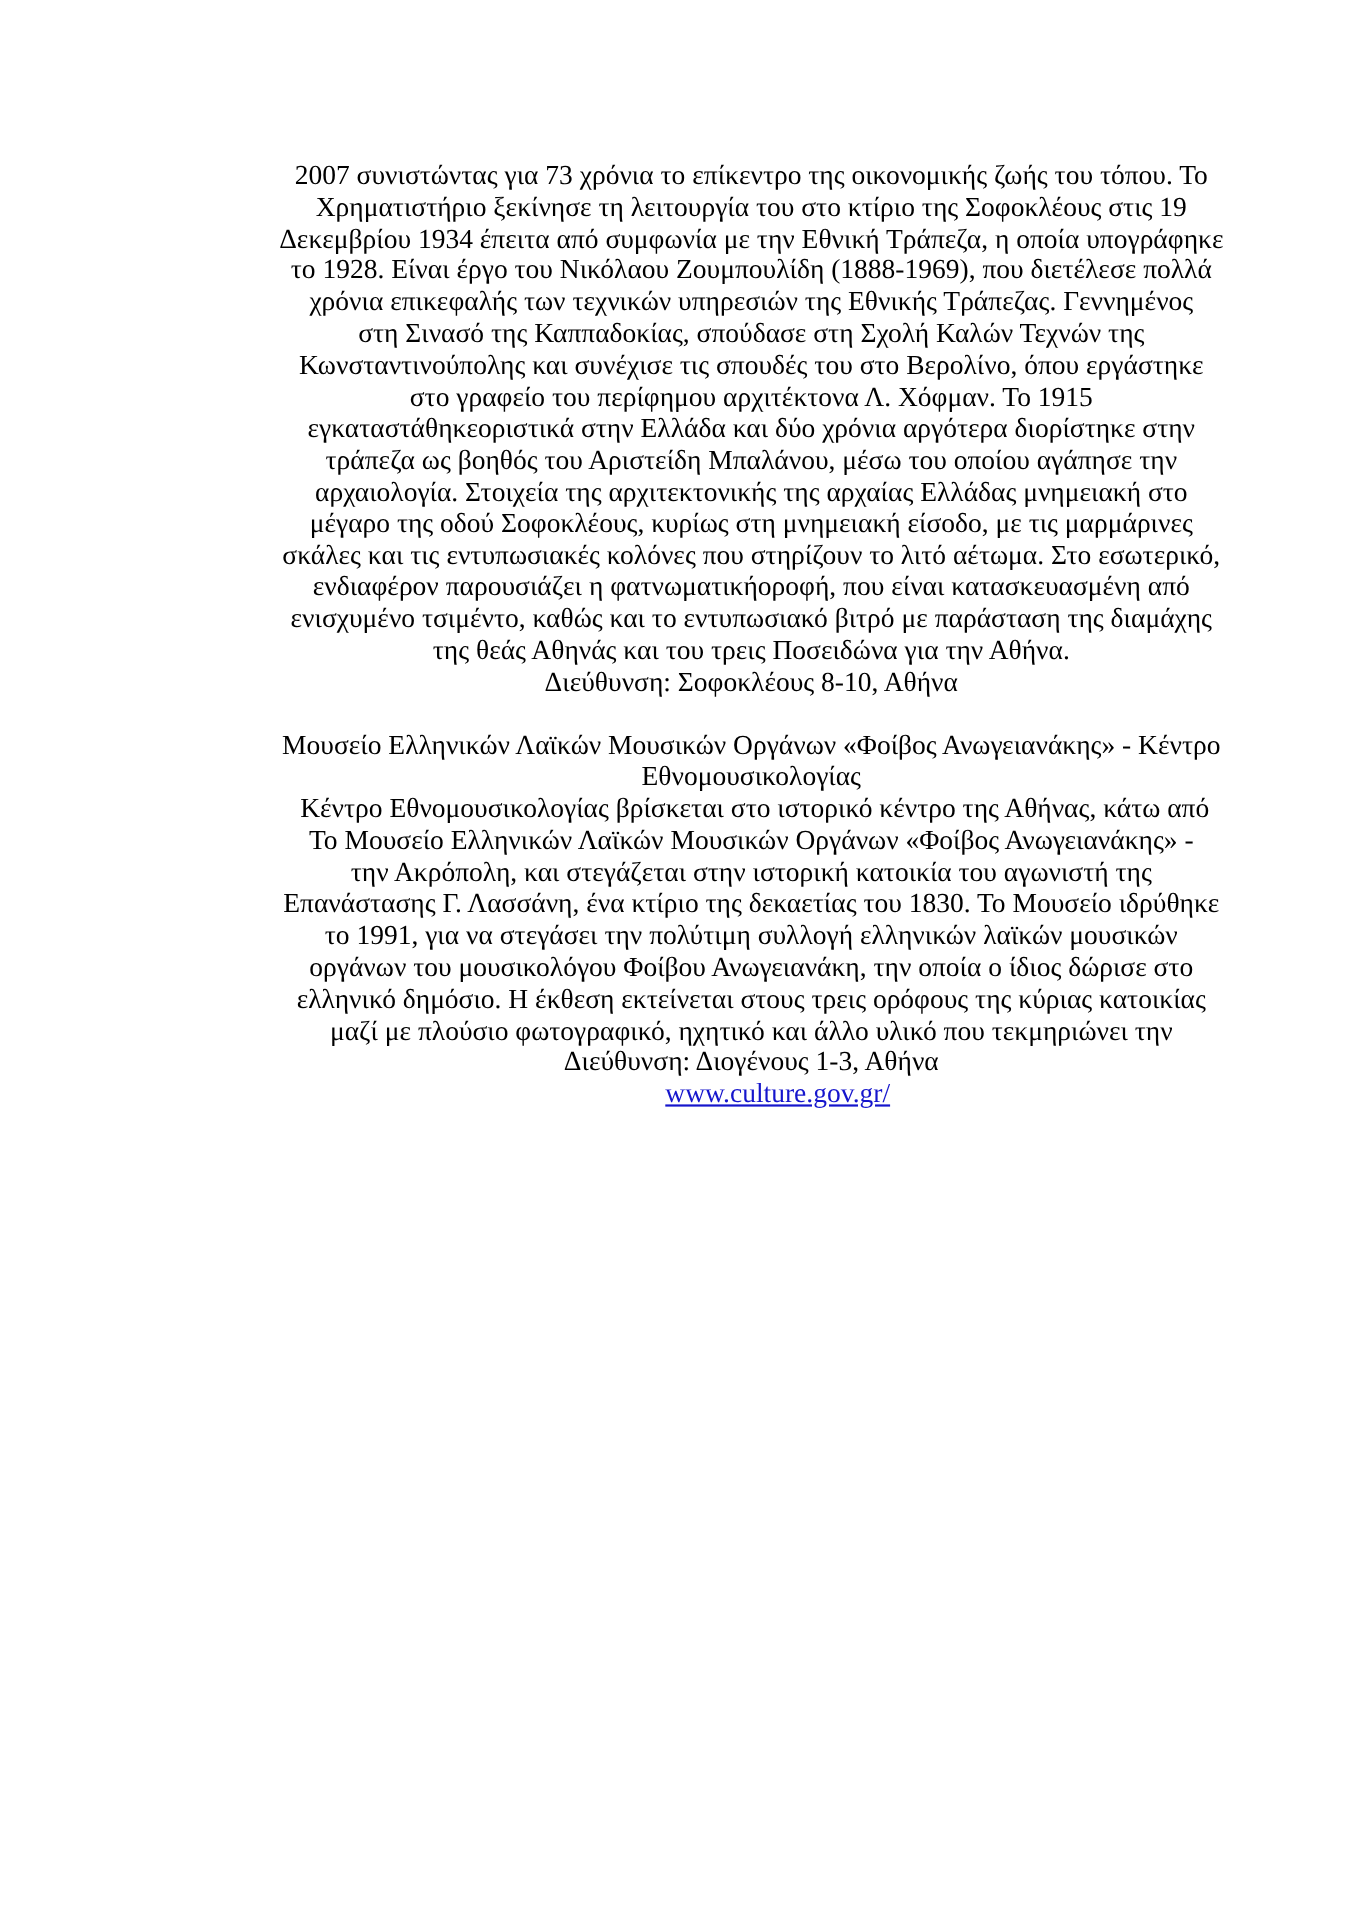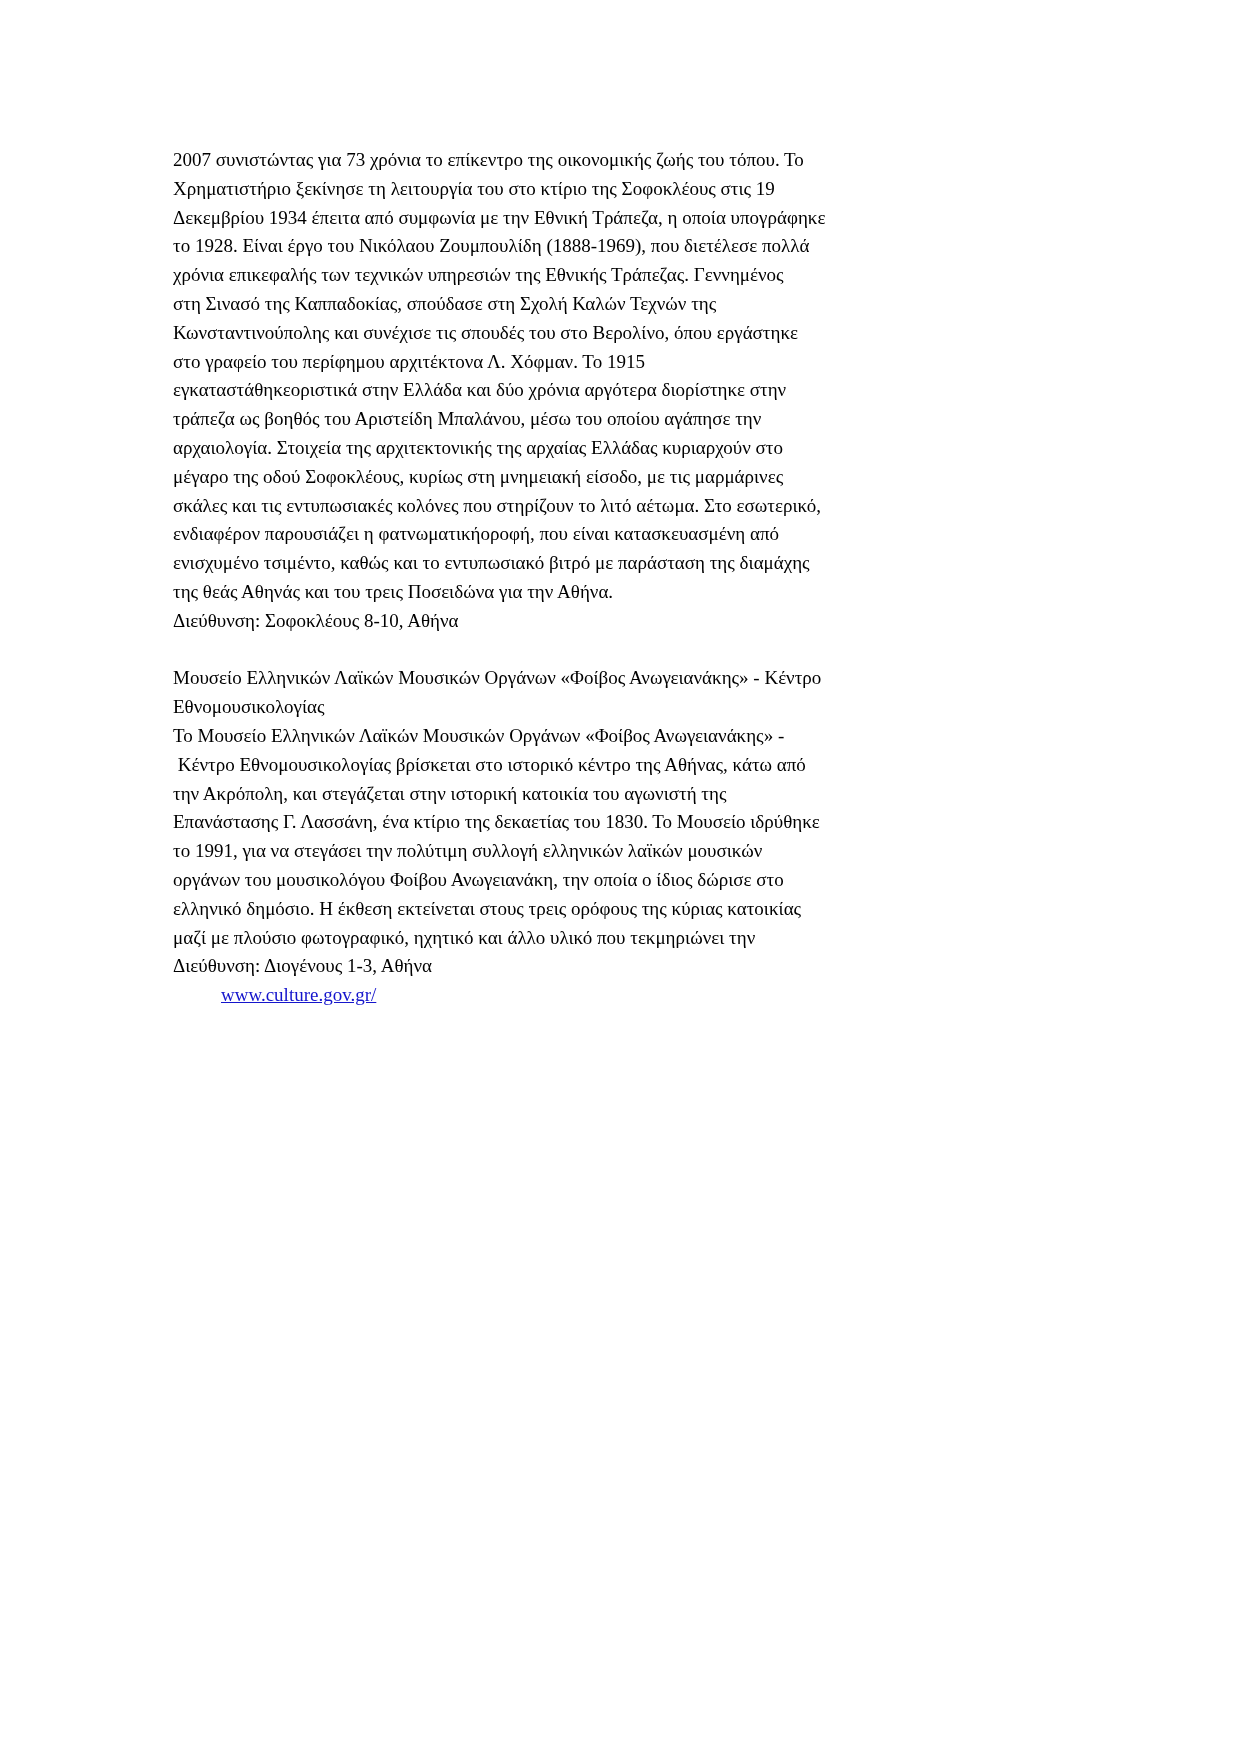--- a/index.html
+++ b/index.html
@@ -13,24 +13,24 @@
     height: 1755px;
     background: #ffffff;
     overflow: hidden;
     font-family: "Liberation Serif", "DejaVu Serif", serif;
   }
   .text-block {
     position: absolute;
     left: 173px;
     top: 146px;
     width: 1020px;
-    font-size: 19px;
+    font-size: 25px;
     line-height: 28.8px;
     color: #000000;
-    text-align: left;
+    text-align: center;
   }
   .line {
     white-space: pre-wrap;
     min-height: 28.8px;
   }
   a.doc-link {
     text-decoration: underline;
     cursor: pointer;
     margin-left: 48px;
   }
@@ -44,32 +44,32 @@
         <div class="line">2007 συνιστώντας για 73 χρόνια το επίκεντρο της οικονομικής ζωής του τόπου. Το</div>
         <div class="line">Χρηματιστήριο ξεκίνησε τη λειτουργία του στο κτίριο της Σοφοκλέους στις 19</div>
         <div class="line">Δεκεμβρίου 1934 έπειτα από συμφωνία με την Εθνική Τράπεζα, η οποία υπογράφηκε</div>
         <div class="line">το 1928. Είναι έργο του Νικόλαου Ζουμπουλίδη (1888-1969), που διετέλεσε πολλά</div>
         <div class="line">χρόνια επικεφαλής των τεχνικών υπηρεσιών της Εθνικής Τράπεζας. Γεννημένος</div>
         <div class="line">στη Σινασό της Καππαδοκίας, σπούδασε στη Σχολή Καλών Τεχνών της</div>
         <div class="line">Κωνσταντινούπολης και συνέχισε τις σπουδές του στο Βερολίνο, όπου εργάστηκε</div>
         <div class="line">στο γραφείο του περίφημου αρχιτέκτονα Λ. Χόφμαν. Το 1915</div>
         <div class="line">εγκαταστάθηκεοριστικά στην Ελλάδα και δύο χρόνια αργότερα διορίστηκε στην</div>
         <div class="line">τράπεζα ως βοηθός του Αριστείδη Μπαλάνου, μέσω του οποίου αγάπησε την</div>
-        <div class="line">αρχαιολογία. Στοιχεία της αρχιτεκτονικής της αρχαίας Ελλάδας κυριαρχούν στο</div>
+        <div class="line">αρχαιολογία. Στοιχεία της αρχιτεκτονικής της αρχαίας Ελλάδας μνημειακή στο</div>
         <div class="line">μέγαρο της οδού Σοφοκλέους, κυρίως στη μνημειακή είσοδο, με τις μαρμάρινες</div>
         <div class="line">σκάλες και τις εντυπωσιακές κολόνες που στηρίζουν το λιτό αέτωμα. Στο εσωτερικό,</div>
         <div class="line">ενδιαφέρον παρουσιάζει η φατνωματικήοροφή, που είναι κατασκευασμένη από</div>
         <div class="line">ενισχυμένο τσιμέντο, καθώς και το εντυπωσιακό βιτρό με παράσταση της διαμάχης</div>
         <div class="line">της θεάς Αθηνάς και του τρεις Ποσειδώνα για την Αθήνα.</div>
         <div class="line">Διεύθυνση: Σοφοκλέους 8-10, Αθήνα</div>
         <div class="line">&nbsp;</div>
         <div class="line">Μουσείο Ελληνικών Λαϊκών Μουσικών Οργάνων «Φοίβος Ανωγειανάκης» - Κέντρο</div>
         <div class="line">Εθνομουσικολογίας</div>
+        <div class="line"> Κέντρο Εθνομουσικολογίας βρίσκεται στο ιστορικό κέντρο της Αθήνας, κάτω από</div>
         <div class="line">Το Μουσείο Ελληνικών Λαϊκών Μουσικών Οργάνων «Φοίβος Ανωγειανάκης» -</div>
-        <div class="line"> Κέντρο Εθνομουσικολογίας βρίσκεται στο ιστορικό κέντρο της Αθήνας, κάτω από</div>
         <div class="line">την Ακρόπολη, και στεγάζεται στην ιστορική κατοικία του αγωνιστή της</div>
         <div class="line">Επανάστασης Γ. Λασσάνη, ένα κτίριο της δεκαετίας του 1830. Το Μουσείο ιδρύθηκε</div>
         <div class="line">το 1991, για να στεγάσει την πολύτιμη συλλογή ελληνικών λαϊκών μουσικών</div>
         <div class="line">οργάνων του μουσικολόγου Φοίβου Ανωγειανάκη, την οποία ο ίδιος δώρισε στο</div>
         <div class="line">ελληνικό δημόσιο. Η έκθεση εκτείνεται στους τρεις ορόφους της κύριας κατοικίας</div>
         <div class="line">μαζί με πλούσιο φωτογραφικό, ηχητικό και άλλο υλικό που τεκμηριώνει την</div>
         <div class="line">Διεύθυνση: Διογένους 1-3, Αθήνα</div>
       </div>
     <div class="line"><a class="doc-link" href="#" style="color: rgb(21, 21, 204);">www.culture.gov.gr/</a></div>
   </div>

